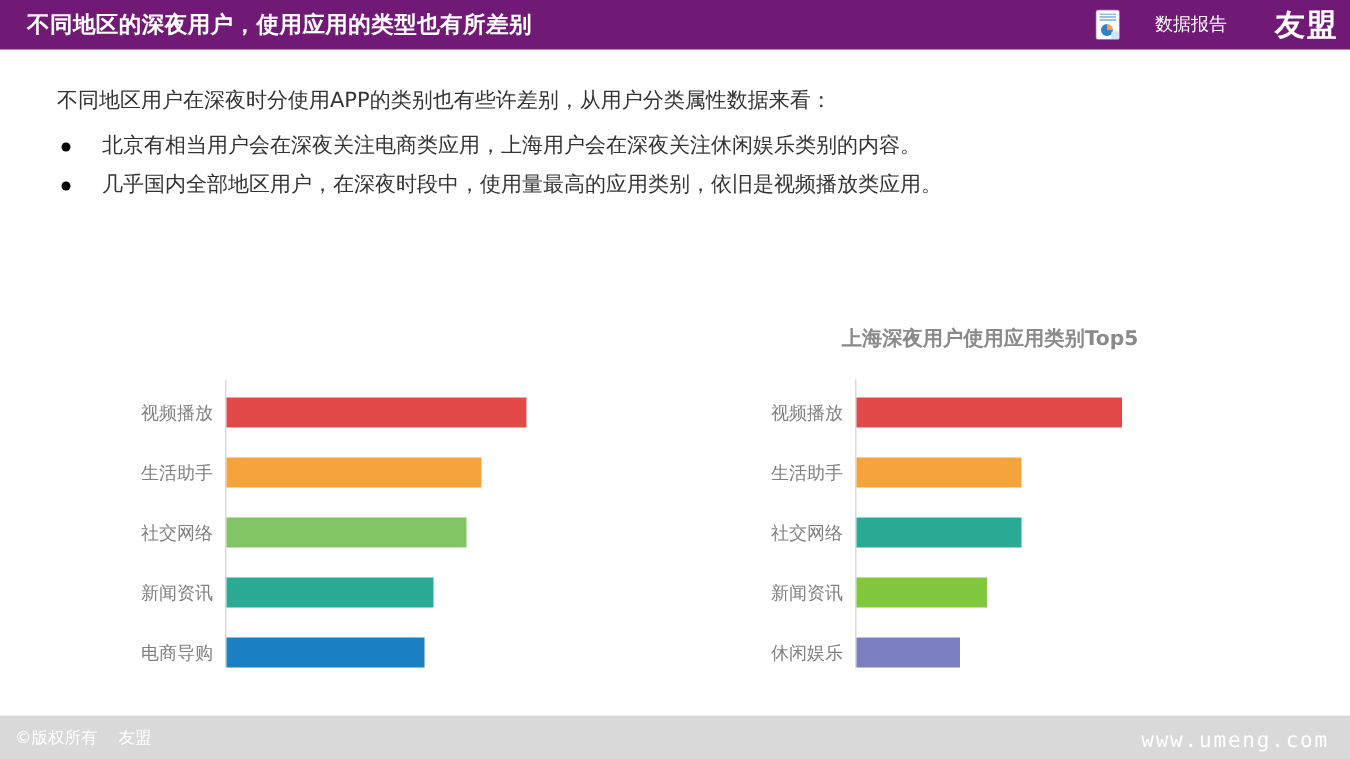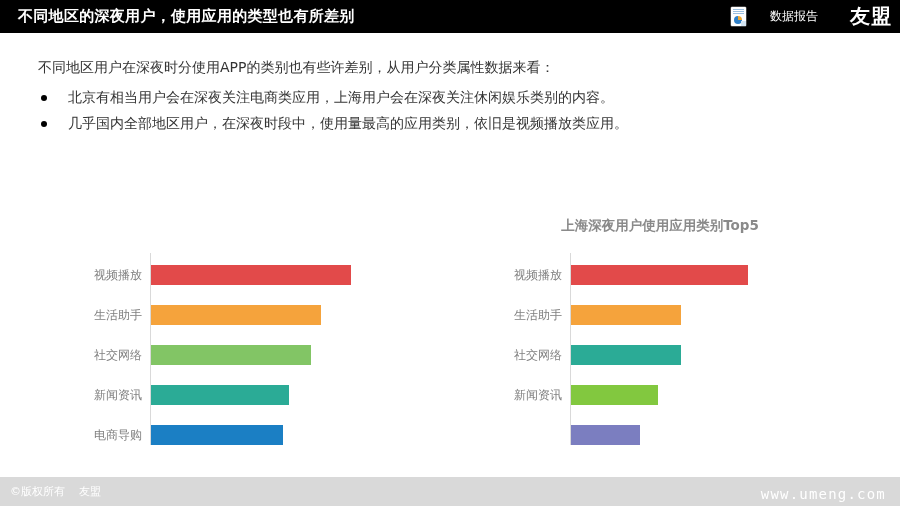--- a/index.html
+++ b/index.html
@@ -17,21 +17,21 @@
     background: #ffffff;
     overflow: hidden;
   }
 
   
   .header {
     position: absolute;
     left: 0; top: 0;
     width: 900px;
     height: 33px;
-    background: #000000;
+    background: #701a75;
     display: flex;
     align-items: center;
     box-sizing: border-box;
   }
   .header-title {
     position: absolute;
     left: 18px;
     top: 6px;
     font-size: 15px;
     font-weight: bold;
@@ -313,20 +313,21 @@
         </div>
         <div class="bar-row" style="top:92px">
           <div class="bar-label">社交网络</div>
           <div class="bar" style="width: 109.74px; background: rgb(43, 171, 150);"></div>
         </div>
         <div class="bar-row" style="top:132px">
           <div class="bar-label">新闻资讯</div>
           <div class="bar" style="width: 86.73px; background: rgb(130, 200, 63);"></div>
         </div>
         <div class="bar-row" style="top:172px">
+          <div class="bar-label">休闲娱乐</div>
           <div class="bar" style="width: 69.03px; background: rgb(123, 126, 192);"></div>
         </div>
       </div>
     </div>
 
   </div>
 
   <div class="footer-bar"></div>
   <div class="footer-copyright">
     <span>©版权所有</span><span class="brandword">友盟</span>

